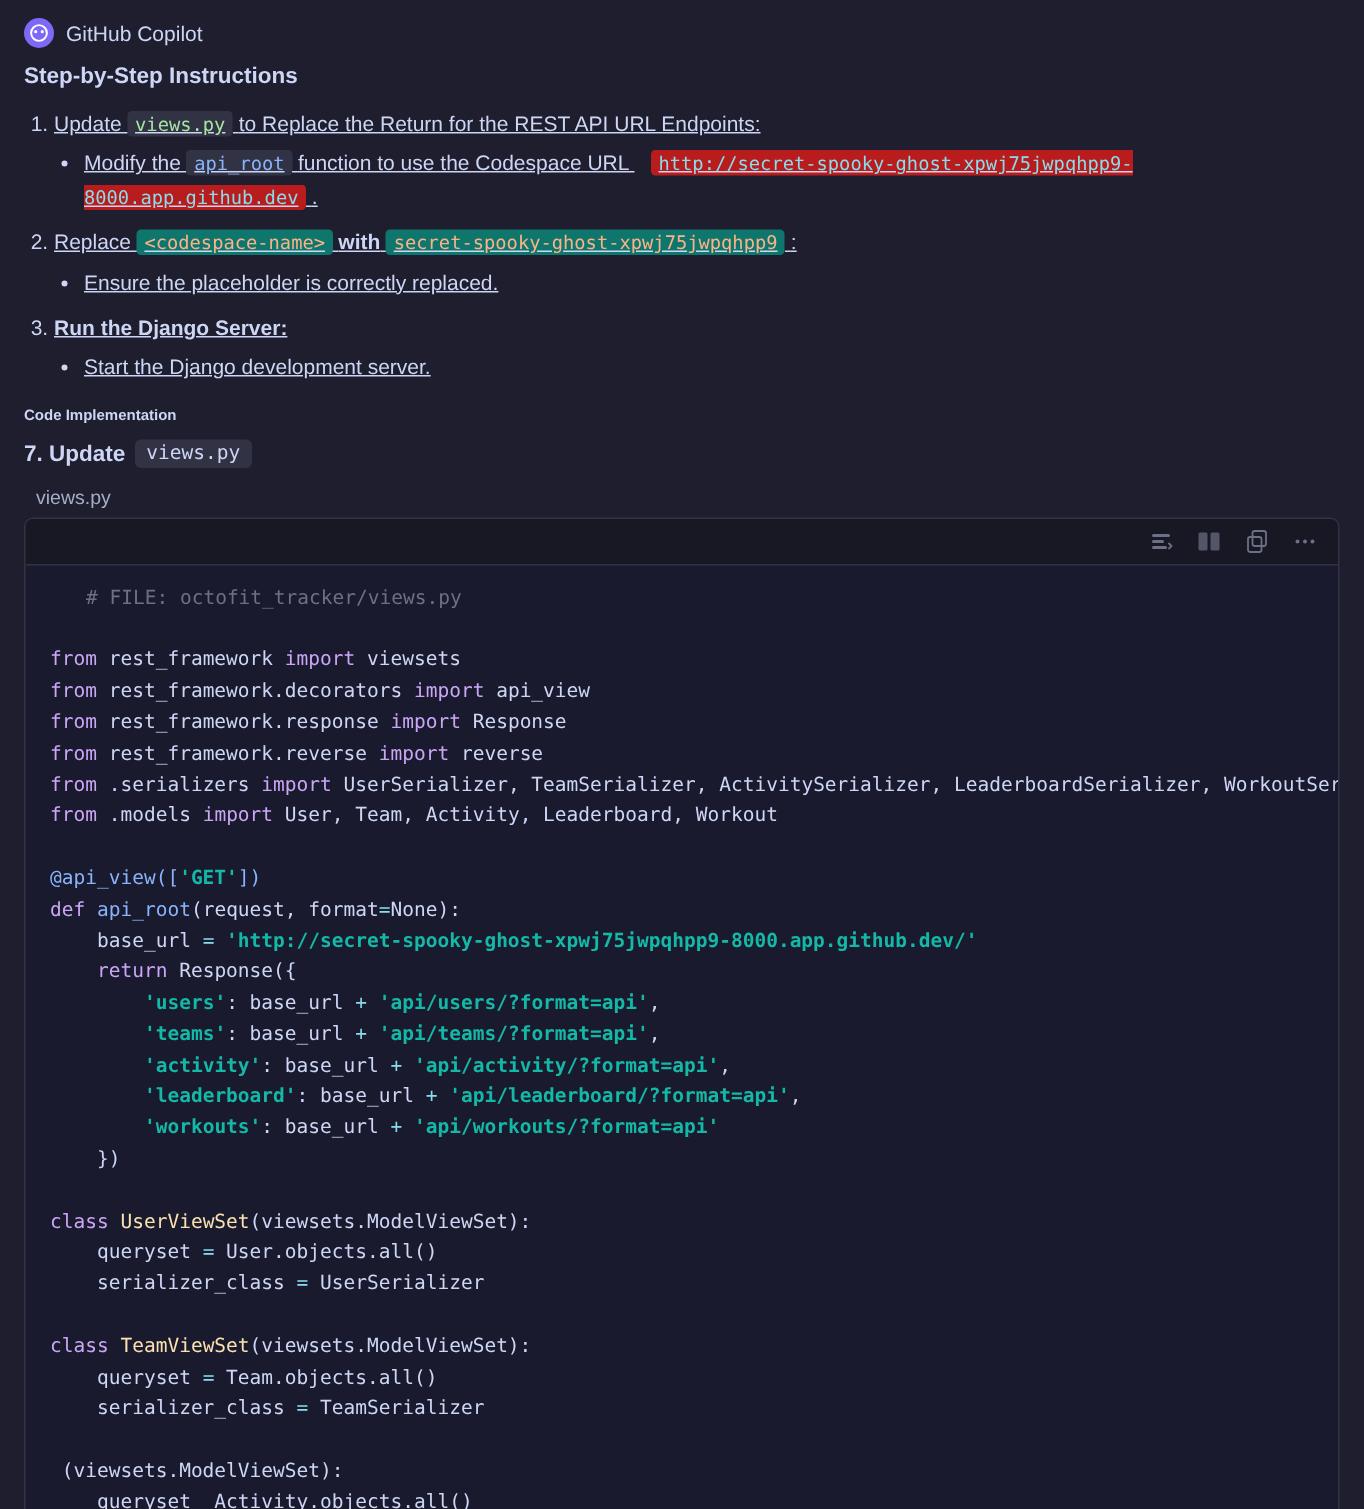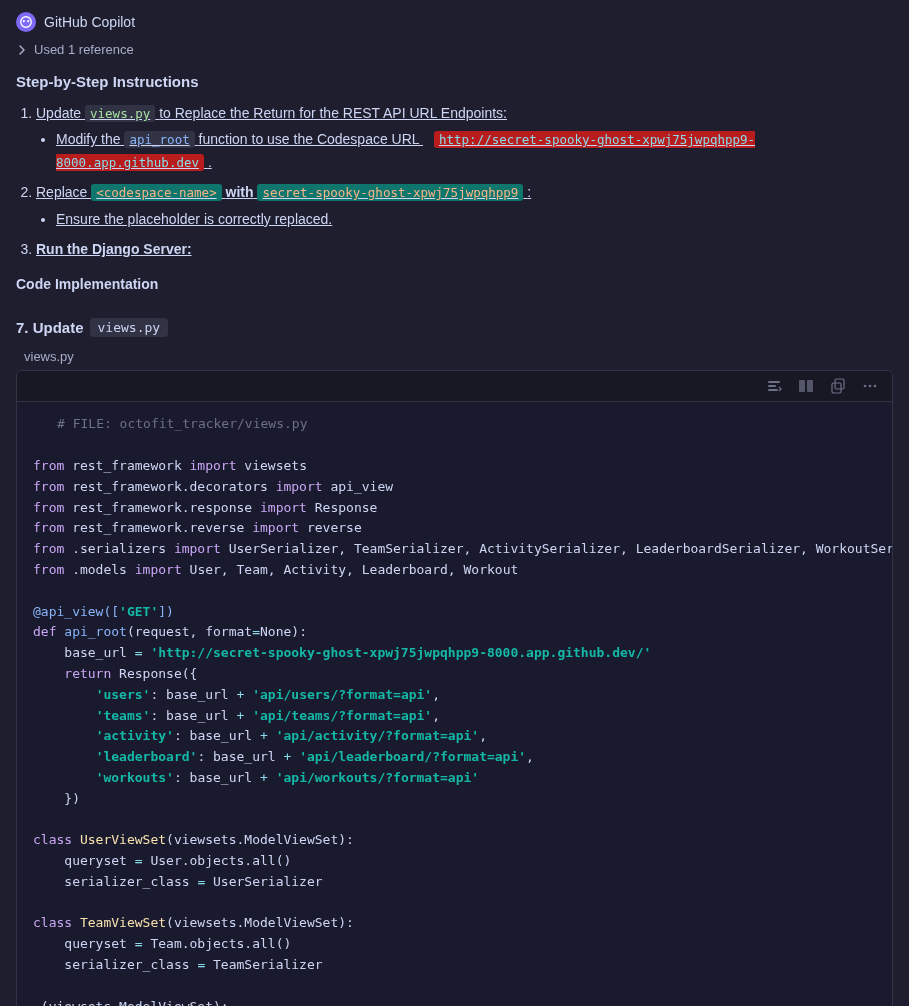--- a/index.html
+++ b/index.html
@@ -97,23 +97,23 @@
     }
     code.inline.placeholder {
       background-color: #0f766e;
       color: #fab387;
     }
     .bold {
       font-weight: 600;
     }
     .code-section-title {
       color: #cdd6f4;
-      font-size: 14px;
+      font-size: 10px;
       font-weight: 600;
-      margin-bottom: 26px;
+      margin-bottom: 10px;
     }
     .update-line {
       display: flex;
       align-items: center;
       gap: 6px;
       margin-bottom: 8px;
       font-size: 15px;
       font-weight: 600;
     }
     .filename-badge {
@@ -192,26 +192,20 @@
       <svg width="14" height="14" viewBox="0 0 16 16" fill="white">
         <circle cx="8" cy="8" r="6" fill="none" stroke="white" stroke-width="1.5"></circle>
         <circle cx="5.5" cy="7" r="1.2" fill="white"></circle>
         <circle cx="10.5" cy="7" r="1.2" fill="white"></circle>
       </svg>
     </div>
     <span class="github-copilot-title">GitHub Copilot</span>
   </div>
 
   
-  <div class="used-reference">
-    <svg class="chevron-icon" viewBox="0 0 12 12" fill="none">
-      <path d="M4 2L8 6L4 10" stroke="#a6adc8" stroke-width="1.5" stroke-linecap="round" stroke-linejoin="round"></path>
-    </svg>
-    <span>Used 1 reference</span>
-  </div>
 
   
   <div class="section-title">Step-by-Step Instructions</div>
 
   <ol class="steps-list">
 
     <li>
       <span>Update </span>
       <code class="inline green">views.py</code>
       <span> to Replace the Return for the REST API URL Endpoints:</span>
@@ -232,20 +226,23 @@
       <span> <span class="bold">with</span> </span>
       <code class="inline placeholder">secret-spooky-ghost-xpwj75jwpqhpp9</code>
       <span>:</span>
       <ul>
         <li>Ensure the placeholder is correctly replaced.</li>
       </ul>
     </li>
 
     <li>
       <span class="bold">Run the Django Server:</span>
+      <ul>
+        <li>Start the Django development server.</li>
+      </ul>
     </li>
   </ol>
 
   
   <div class="code-section-title">Code Implementation</div>
 
   <div class="update-line">
     <span>7. Update</span>
     <span class="filename-badge">views.py</span>
   </div>

